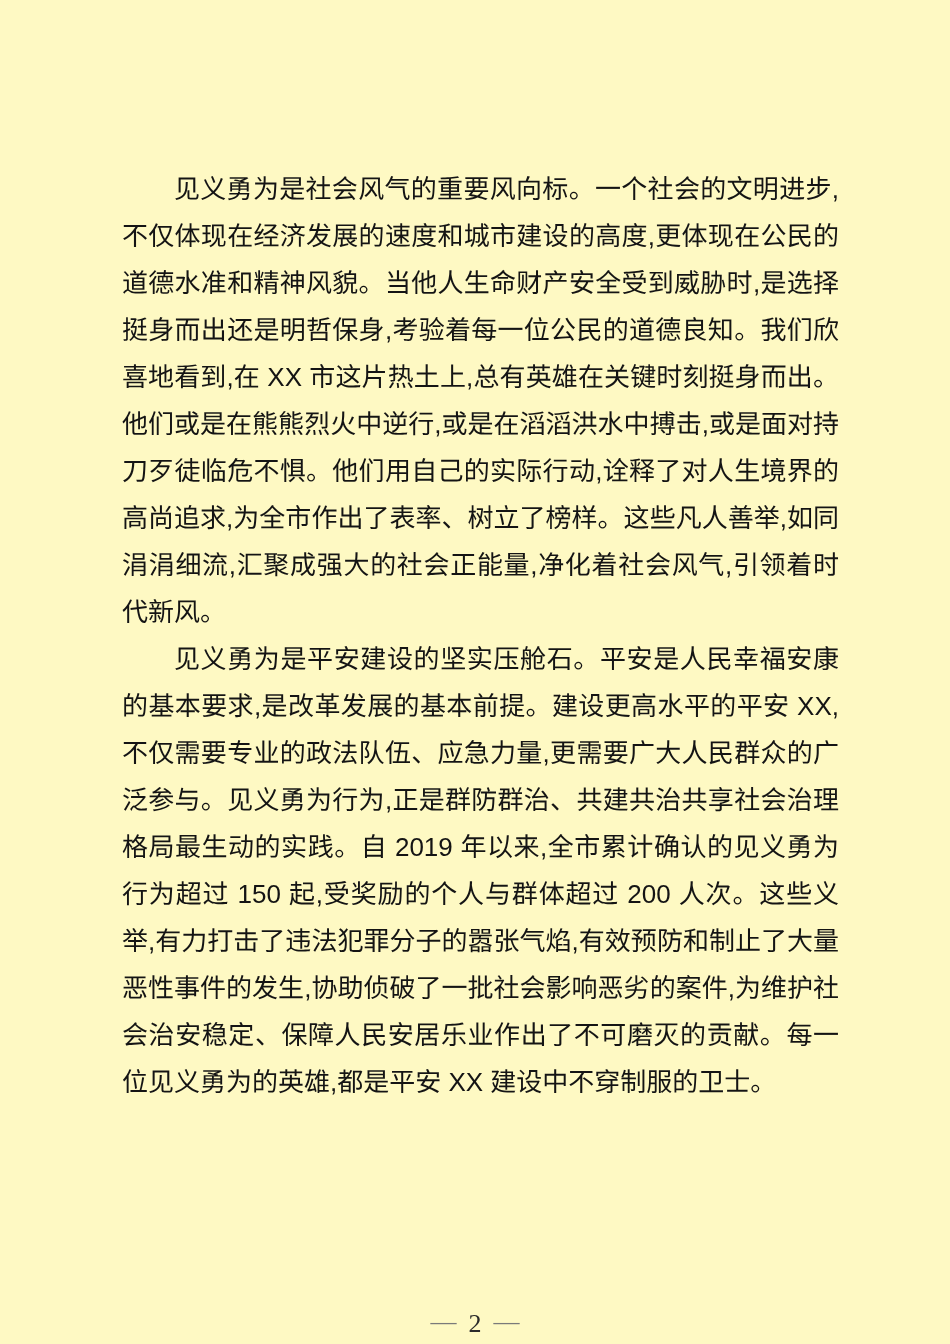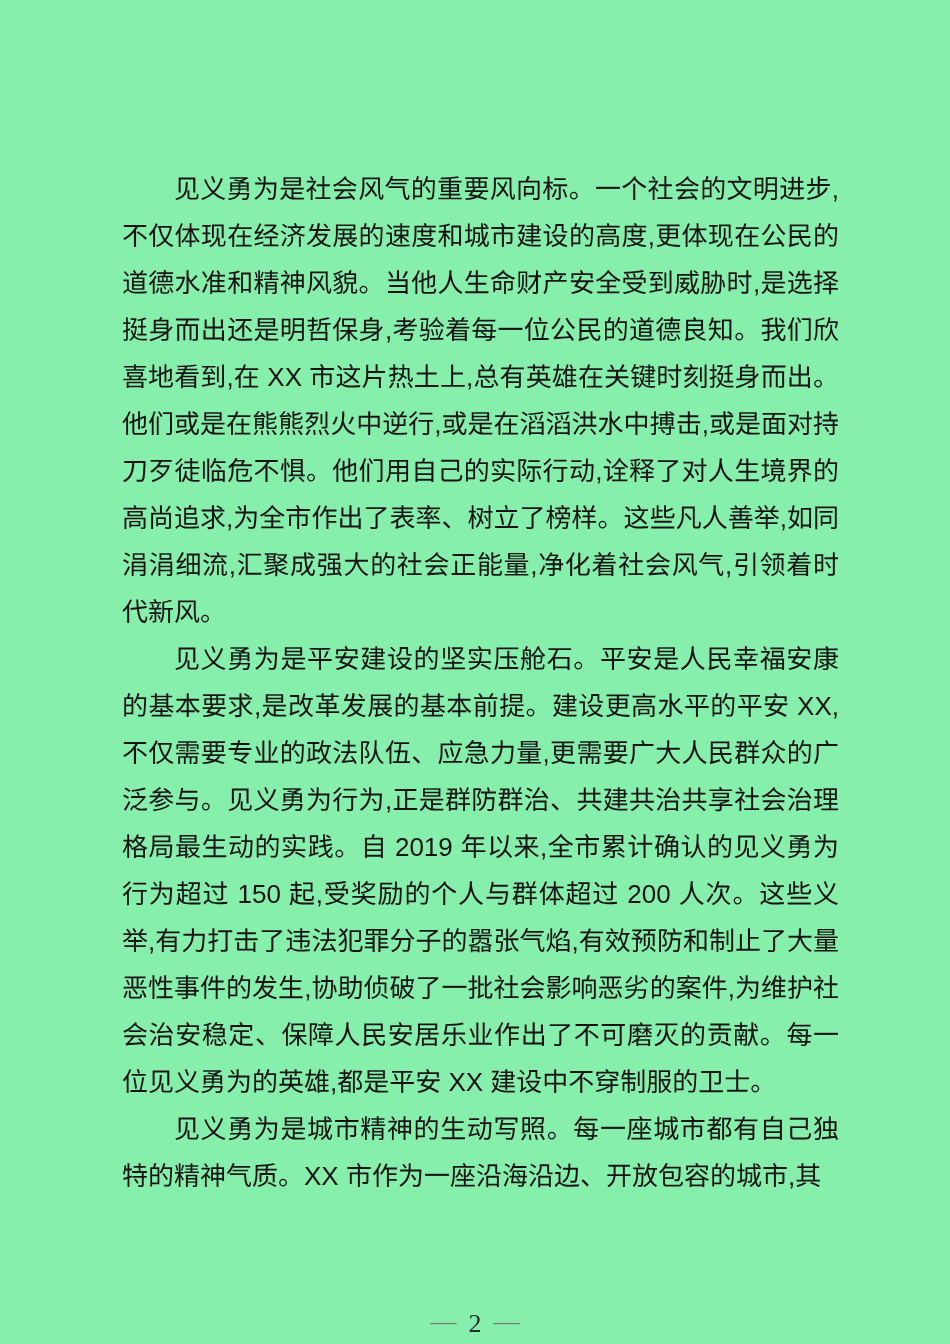--- a/index.html
+++ b/index.html
@@ -4,21 +4,21 @@
 <style>
   html, body {
     margin: 0;
     padding: 0;
     background: #ffffff;
   }
   .page {
     position: relative;
     width: 950px;
     height: 1344px;
-    background: #86efac;
+    background: #fef9c3;
     overflow: hidden;
     font-family: "Liberation Sans", sans-serif;
   }
   .content {
     position: absolute;
     left: 122px;
     top: 166px;
     width: 717px;
   }
   .para {
@@ -54,19 +54,18 @@
     color: #2b2b2b;
   }
 </style>
 </head>
 <body>
 
 <div class="page">
   <div class="content">
     <p class="para">见义勇为是社会风气的重要风向标。一个社会的文明进步,不仅体现在经济发展的速度和城市建设的高度,更体现在公民的道德水准和精神风貌。当他人生命财产安全受到威胁时,是选择挺身而出还是明哲保身,考验着每一位公民的道德良知。我们欣喜地看到,在 XX 市这片热土上,总有英雄在关键时刻挺身而出。他们或是在熊熊烈火中逆行,或是在滔滔洪水中搏击,或是面对持刀歹徒临危不惧。他们用自己的实际行动,诠释了对人生境界的高尚追求,为全市作出了表率、树立了榜样。这些凡人善举,如同涓涓细流,汇聚成强大的社会正能量,净化着社会风气,引领着时代新风。</p>
     <p class="para">见义勇为是平安建设的坚实压舱石。平安是人民幸福安康的基本要求,是改革发展的基本前提。建设更高水平的平安 XX,不仅需要专业的政法队伍、应急力量,更需要广大人民群众的广泛参与。见义勇为行为,正是群防群治、共建共治共享社会治理格局最生动的实践。自 2019 年以来,全市累计确认的见义勇为行为超过 150 起,受奖励的个人与群体超过 200 人次。这些义举,有力打击了违法犯罪分子的嚣张气焰,有效预防和制止了大量恶性事件的发生,协助侦破了一批社会影响恶劣的案件,为维护社会治安稳定、保障人民安居乐业作出了不可磨灭的贡献。每一位见义勇为的英雄,都是平安 XX 建设中不穿制服的卫士。</p>
-    <p class="para">见义勇为是城市精神的生动写照。每一座城市都有自己独特的精神气质。XX 市作为一座沿海沿边、开放包容的城市,其</p>
   </div>
 
   <div class="footer">
     <span class="dash">—</span><span class="num">2</span><span class="dash">—</span>
   </div>
 </div>
 
 </body></html>

